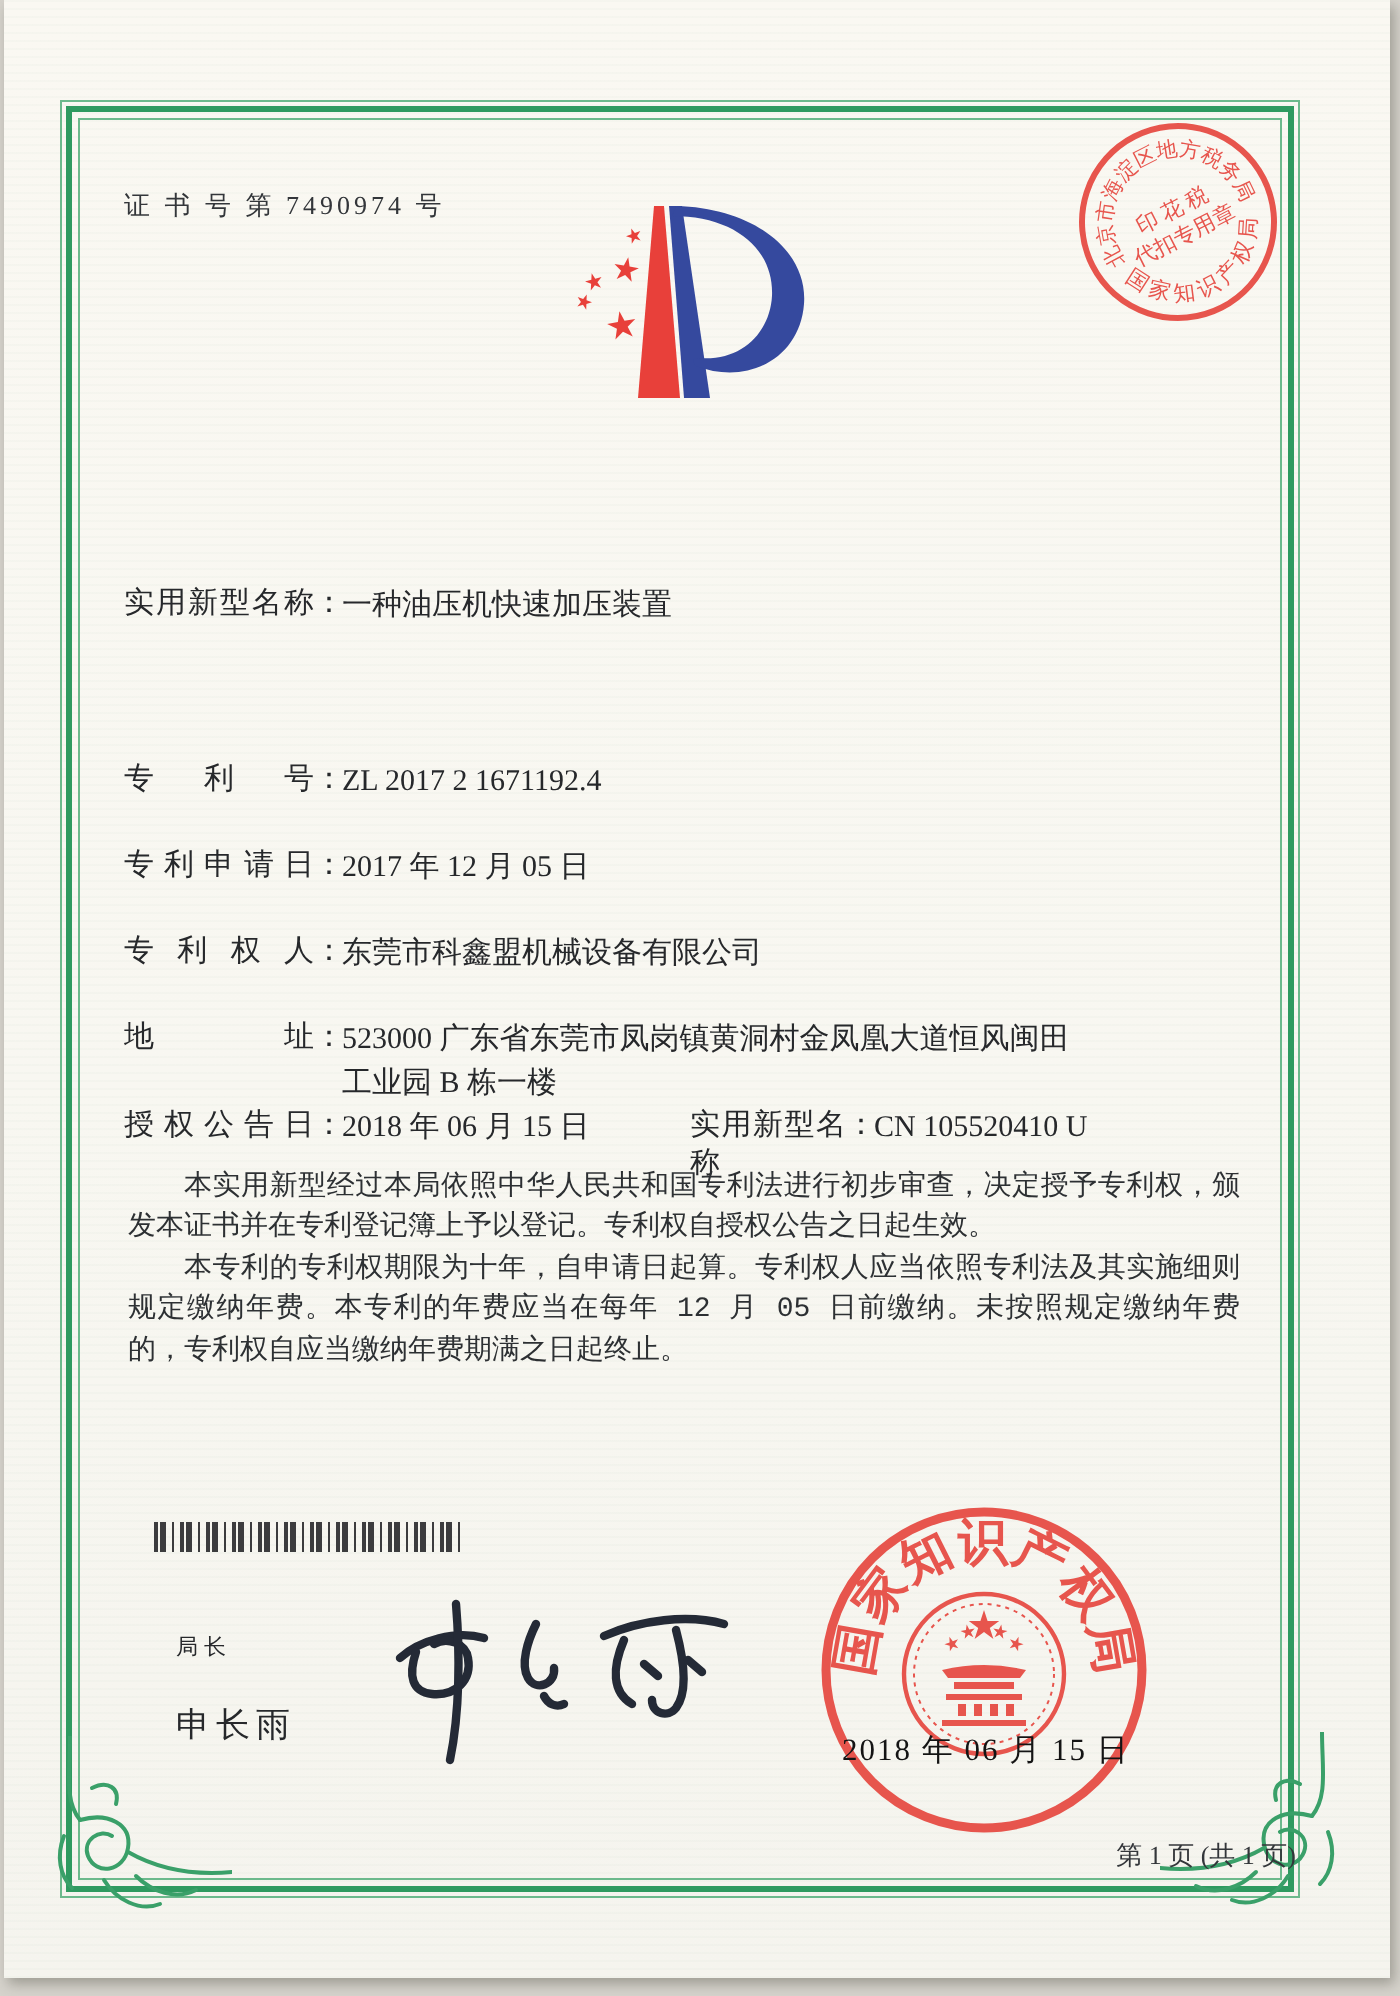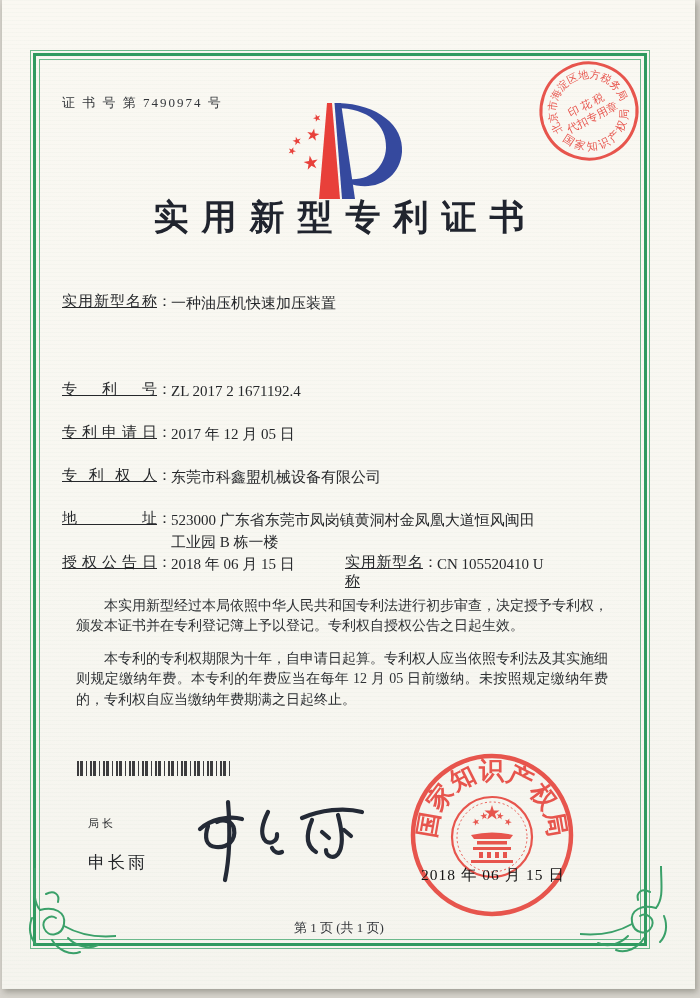--- a/index.html
+++ b/index.html
@@ -17,33 +17,33 @@
     box-shadow:2px 3px 6px rgba(90,90,80,.45);
   }
   .frame{position:absolute;left:28px;top:50px;width:618px;height:897px;border:1px solid #6cb98c;}
   .frame::before{content:"";position:absolute;inset:2px;border:3px solid #2f9a60;}
   .frame::after{content:"";position:absolute;inset:8px;border:1px solid #6cb98c;}
   .abs{position:absolute;}
   .cert-no{left:60px;top:94px;font-size:13px;letter-spacing:2px;color:#33363a;}
   .title{left:28px;top:194px;width:618px;text-align:center;font-size:35px;font-weight:bold;
          letter-spacing:13px;color:#20242e;text-indent:13px;}
   .frow{position:absolute;left:60px;width:556px;font-size:15px;color:#26282b;}
-  .flabel{display:inline-block;width:95px;text-align:justify;text-align-last:justify;vertical-align:top;text-decoration:underline;}
+  .flabel{display:inline-block;width:95px;text-align:justify;text-align-last:justify;vertical-align:top;}
   .fcolon{display:inline-block;width:14px;vertical-align:top;}
   .fvalue{display:inline-block;vertical-align:top;max-width:430px;white-space:pre-line;line-height:22px;}
   .grant-no{position:absolute;left:283px;top:0;}
   .grant-no .flabel{width:78px;}
   .body-text{left:62px;top:584px;width:556px;font-size:14px;line-height:20.4px;text-align:justify;color:#2d3033;}
-  .body-text p{margin:12px;text-indent:2em;}
+  .body-text p{margin:0;text-indent:2em;font-family:Liberation Mono, monospace;}
   .barcode{left:75px;top:761px;width:156px;height:15px;
     background:repeating-linear-gradient(90deg,#3c3c3e 0 2px,transparent 2px 3px,#3c3c3e 3px 6px,transparent 6px 9px,#3c3c3e 9px 10px,transparent 10px 13px);}
   .officer-title{left:86px;top:816px;font-size:11px;letter-spacing:3px;color:#26282b;}
   .officer-name{left:86px;top:851px;font-size:17px;letter-spacing:3px;color:#26282b;}
   .seal-date{left:419px;top:865px;font-size:15.5px;letter-spacing:1px;color:#141414;z-index:6;}
-  .footer{left:28px;top:919px;width:618px;text-align:center;font-size:13px;color:#33363a;}
+  .footer{left:28px;top:919px;width:618px;text-align:right;font-size:13px;color:#33363a;}
   .stamp-tax{left:534px;top:58px;width:106px;height:106px;transform:rotate(-27deg);opacity:.92;}
   .seal-main{left:405px;top:750px;width:170px;height:170px;opacity:.92;z-index:5;}
   svg text{font-family:"Liberation Serif","DejaVu Serif",serif;}
 </style>
 </head>
 <body>
 
 <div class="paper">
   <div class="frame"></div>
 
@@ -76,21 +76,20 @@
     <text font-size="10.5" fill="#e64840">
       <textPath href="#tsTop" startOffset="50%" text-anchor="middle">北京市海淀区地方税务局</textPath>
     </text>
     <text font-size="11" fill="#e64840" letter-spacing="2.5">
       <textPath href="#tsBot" startOffset="50%" text-anchor="middle">国家知识产权局</textPath>
     </text>
     <text x="53" y="50" font-size="11" fill="#e64840" text-anchor="middle">印 花 税</text>
     <text x="53" y="64" font-size="11" fill="#e64840" text-anchor="middle">代扣专用章</text>
   </svg>
 
-  <div class="abs title">实用新型专利证书</div>
 
   <div class="frow" style="top:292px">
     <span class="flabel">实用新型名称</span><span class="fcolon">：</span><span class="fvalue">一种油压机快速加压装置</span>
   </div>
   <div class="frow" style="top:380px">
     <span class="flabel">专利号</span><span class="fcolon">：</span><span class="fvalue">ZL 2017 2 1671192.4</span>
   </div>
   <div class="frow" style="top:423px">
     <span class="flabel">专利申请日</span><span class="fcolon">：</span><span class="fvalue">2017 年 12 月 05 日</span>
   </div>

